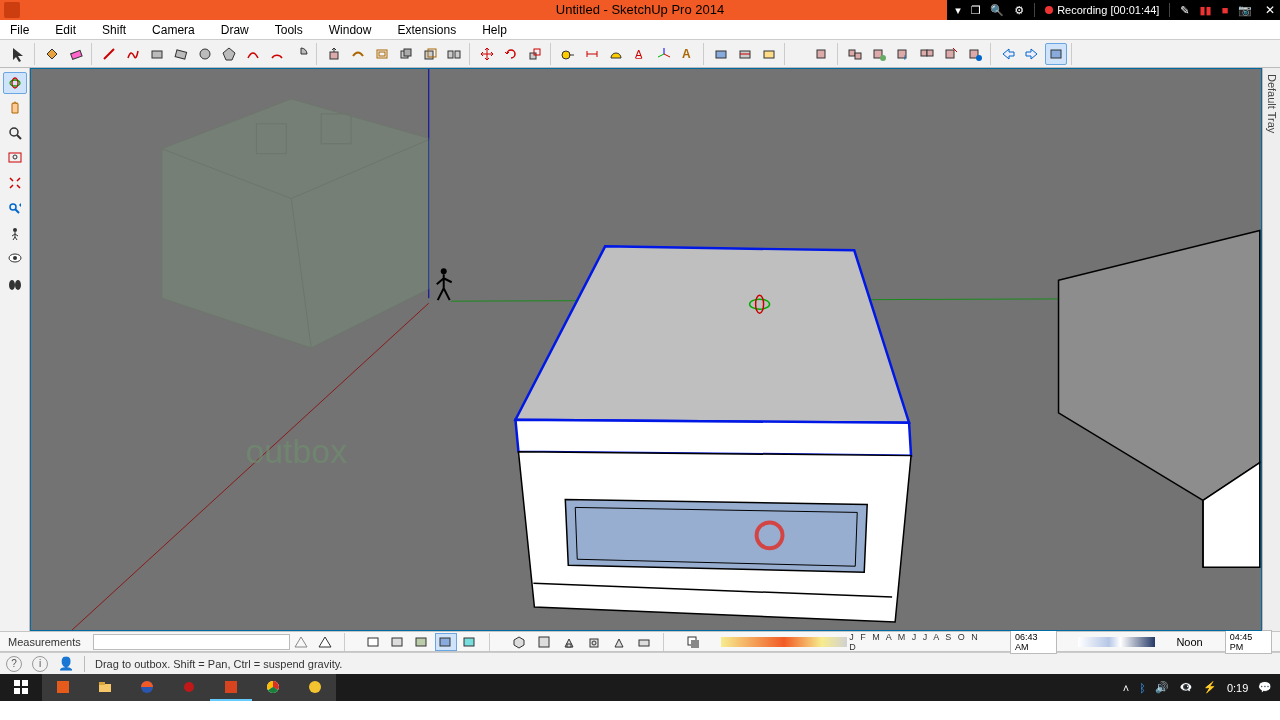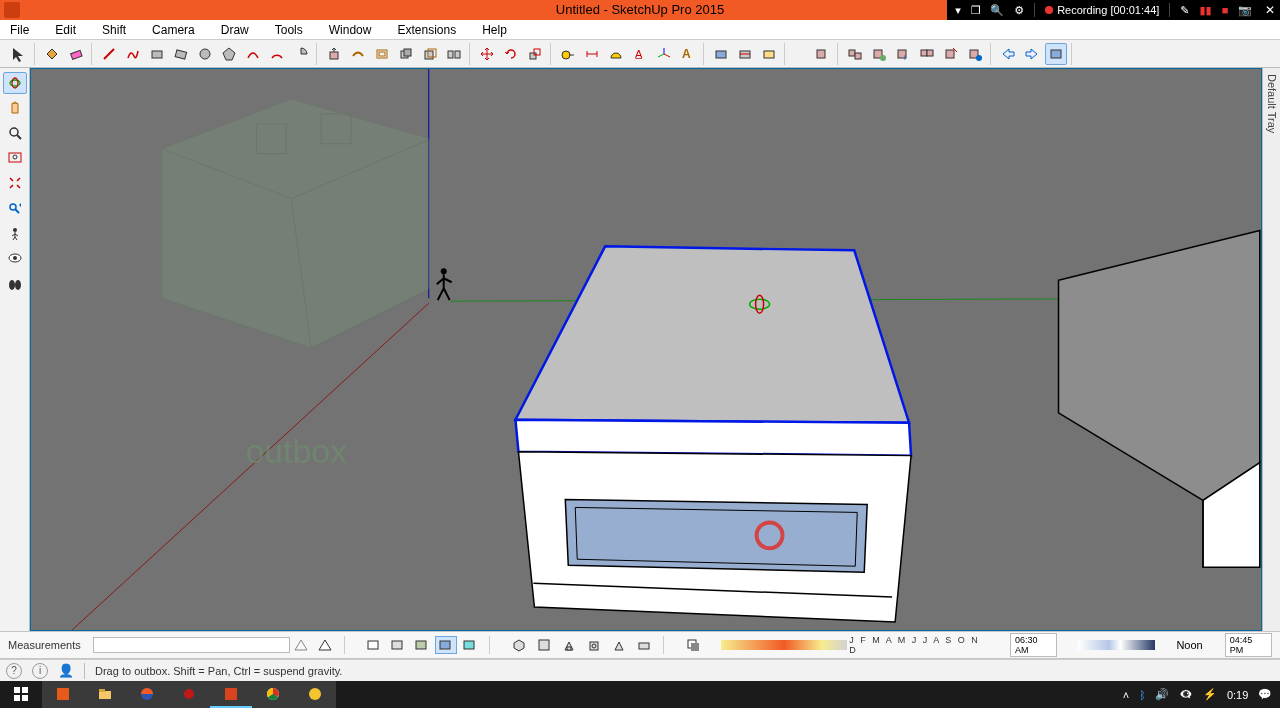--- a/index.html
+++ b/index.html
@@ -29,21 +29,21 @@
   .main { display: flex; height: 563px; }
   .left-toolbar { width: 30px; background: #f2f2f2; border-right: 1px solid #bbb; display: flex; flex-direction: column; align-items: center; padding-top: 4px; gap: 3px; }
   .left-toolbar .tool-btn { width: 24px; height: 22px; }
   .left-toolbar .tool-btn.active { background: #cfe4fb; border: 1px solid #6ca6e0; }
 
   .viewport { flex: 1; background: #737373; position: relative; border: 1px solid #0369a1; }
   .right-tray { width: 18px; background: #eee; border-left: 1px solid #bbb; display: flex; align-items: flex-start; justify-content: center; }
   .tray-label { writing-mode: vertical-rl; font-size: 11px; color: #444; padding-top: 6px; }
 
   
-  .measure-bar { height: 28px; background: #f7f7f7; border-top: 1px solid #c5c5c5; border-bottom: 1px solid #c5c5c5; display: flex; align-items: center; font-size: 11px; }
+  .measure-bar { height: 21px; background: #f7f7f7; border-top: 1px solid #c5c5c5; border-bottom: 1px solid #c5c5c5; display: flex; align-items: center; font-size: 11px; }
   .measure-label { padding: 0 8px; color: #333; }
   .measure-input { width: 200px; height: 16px; border: 1px solid #bbb; background: #fff; margin-left: 4px;}
   .bottom-tools { display: flex; align-items: center; gap: 18px; margin-left: auto; margin-right: 8px; }
   .shade-btn { width: 22px; height: 18px; border: 1px solid transparent; display:flex; align-items:center; justify-content:center; }
   .shade-btn.sel { background: #cfe4fb; border: 1px solid #6ca6e0; }
   .month-strip { display: flex; align-items: center; gap: 0; font-size: 9px; color: #333; }
   .month-strip .grad { width: 130px; height: 10px; background: linear-gradient(90deg,#f7ec8e 0%,#f15a24 50%,#f7ec8e 80%,#d1d1d1 100%); margin-right: 2px;}
   .time-box { border: 1px solid #bbb; font-size: 9px; padding: 1px 4px; background: #fff; margin-left: 4px; }
   .time-grad { width: 80px; height: 10px; background: linear-gradient(90deg,#fff 0%,#b5c6e6 40%,#fff 55%,#263a66 100%); margin: 0 3px;}
 
@@ -59,21 +59,21 @@
   .task-right { margin-left: auto; display: flex; align-items: center; gap: 10px; color: #fff; font-size: 11px; padding-right: 8px; }
 
   
   svg { display: block; }
 </style>
 </head>
 <body>
 
 <div class="titlebar">
   <div class="title-icon"></div>
-  <div class="title-text">Untitled - SketchUp Pro 2015</div>
+  <div class="title-text">Untitled - SketchUp Pro 2014</div>
   <div class="title-right">
     <div class="title-dark">
       <span>▾</span>
       <span>❐</span>
       <span>🔍</span>
       <span>⚙</span>
       <span class="sep"></span>
       <span><span class="rec-dot"></span><span>Recording</span> <span>[00:01:44]</span></span>
       <span class="sep"></span>
       <span>✎</span>
@@ -534,21 +534,21 @@
     <div class="shade-btn">
         <svg width="14" height="14">
           <rect x="2" y="2" width="8" height="8" fill="#fff" stroke="#333"></rect>
           <rect x="5" y="5" width="8" height="8" fill="#888"></rect>
         </svg>
       </div>
     <div class="month-strip">
       <div class="grad"></div>
       <span style="letter-spacing:2px">J F M A M J J A S O N D</span>
     </div>
-    <span class="time-box">06:30 AM</span>
+    <span class="time-box">06:43 AM</span>
     <div class="time-grad"></div>
     <span style="font-size:11px">Noon</span>
     <span class="time-box">04:45 PM</span>
   </div>
 </div>
 
 <div class="hint-bar">
   <div class="ico">?</div>
   <div class="ico">i</div>
   <div class="ico" style="border:none;font-size:13px">👤</div>

